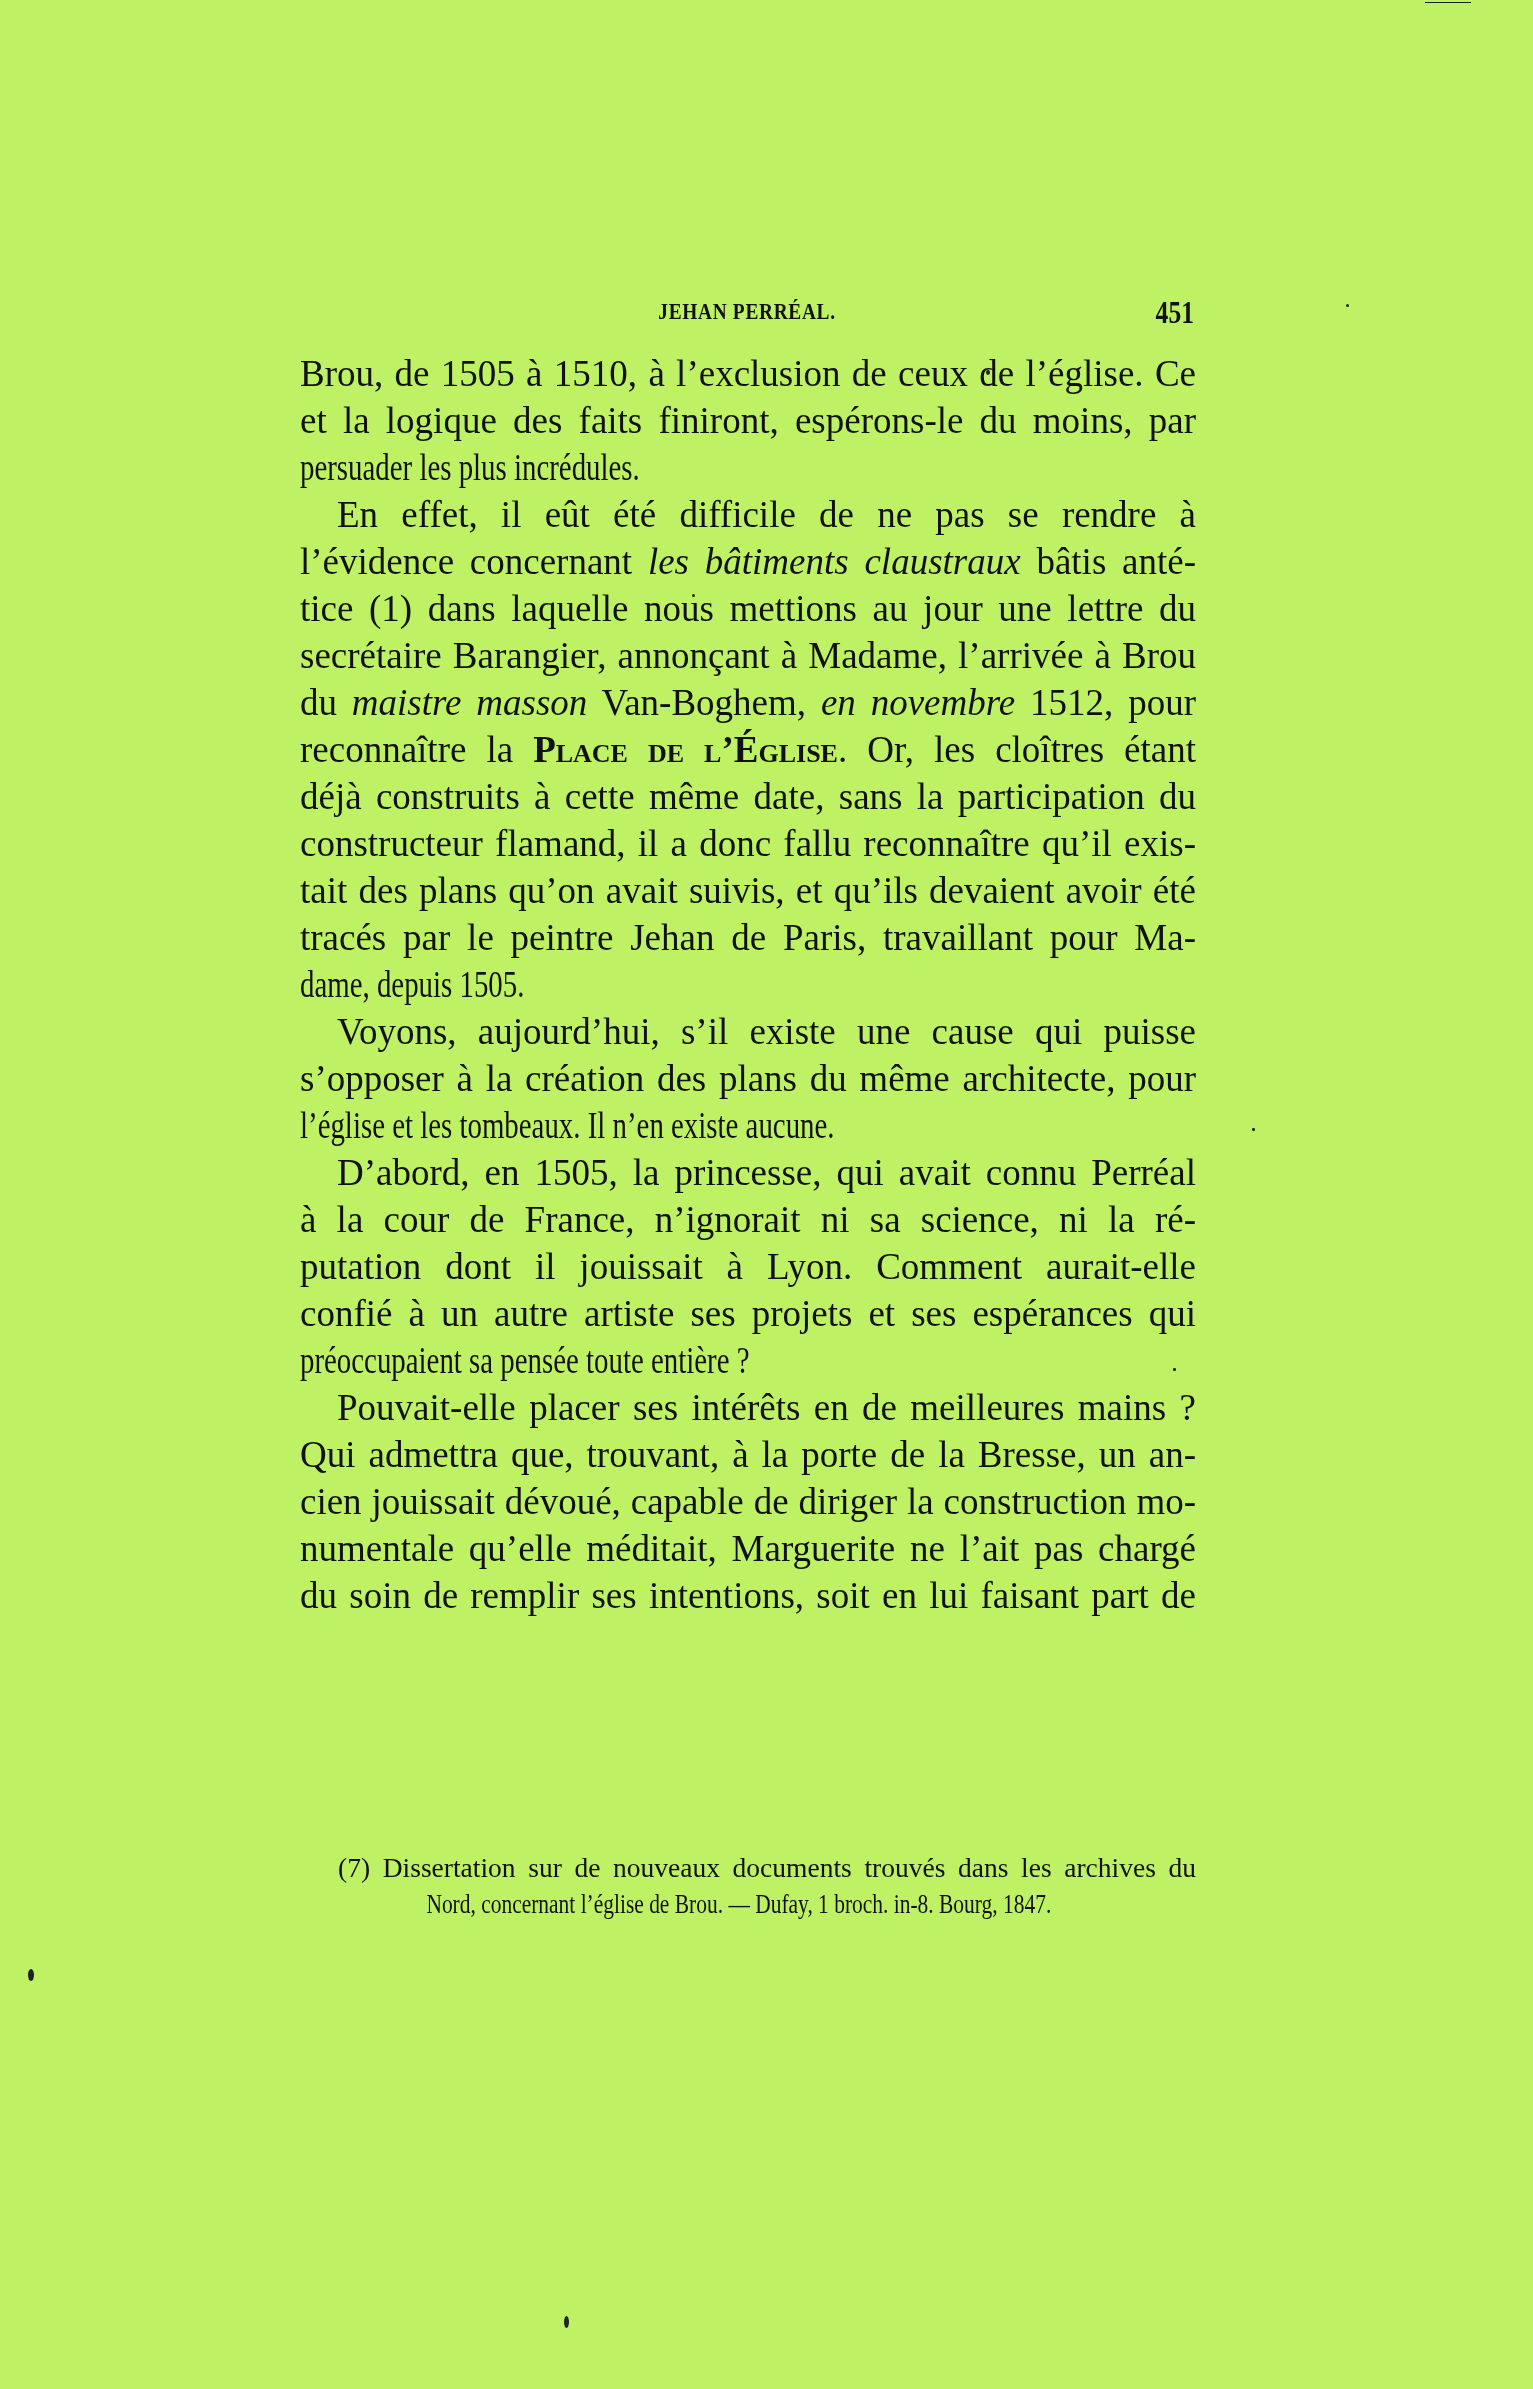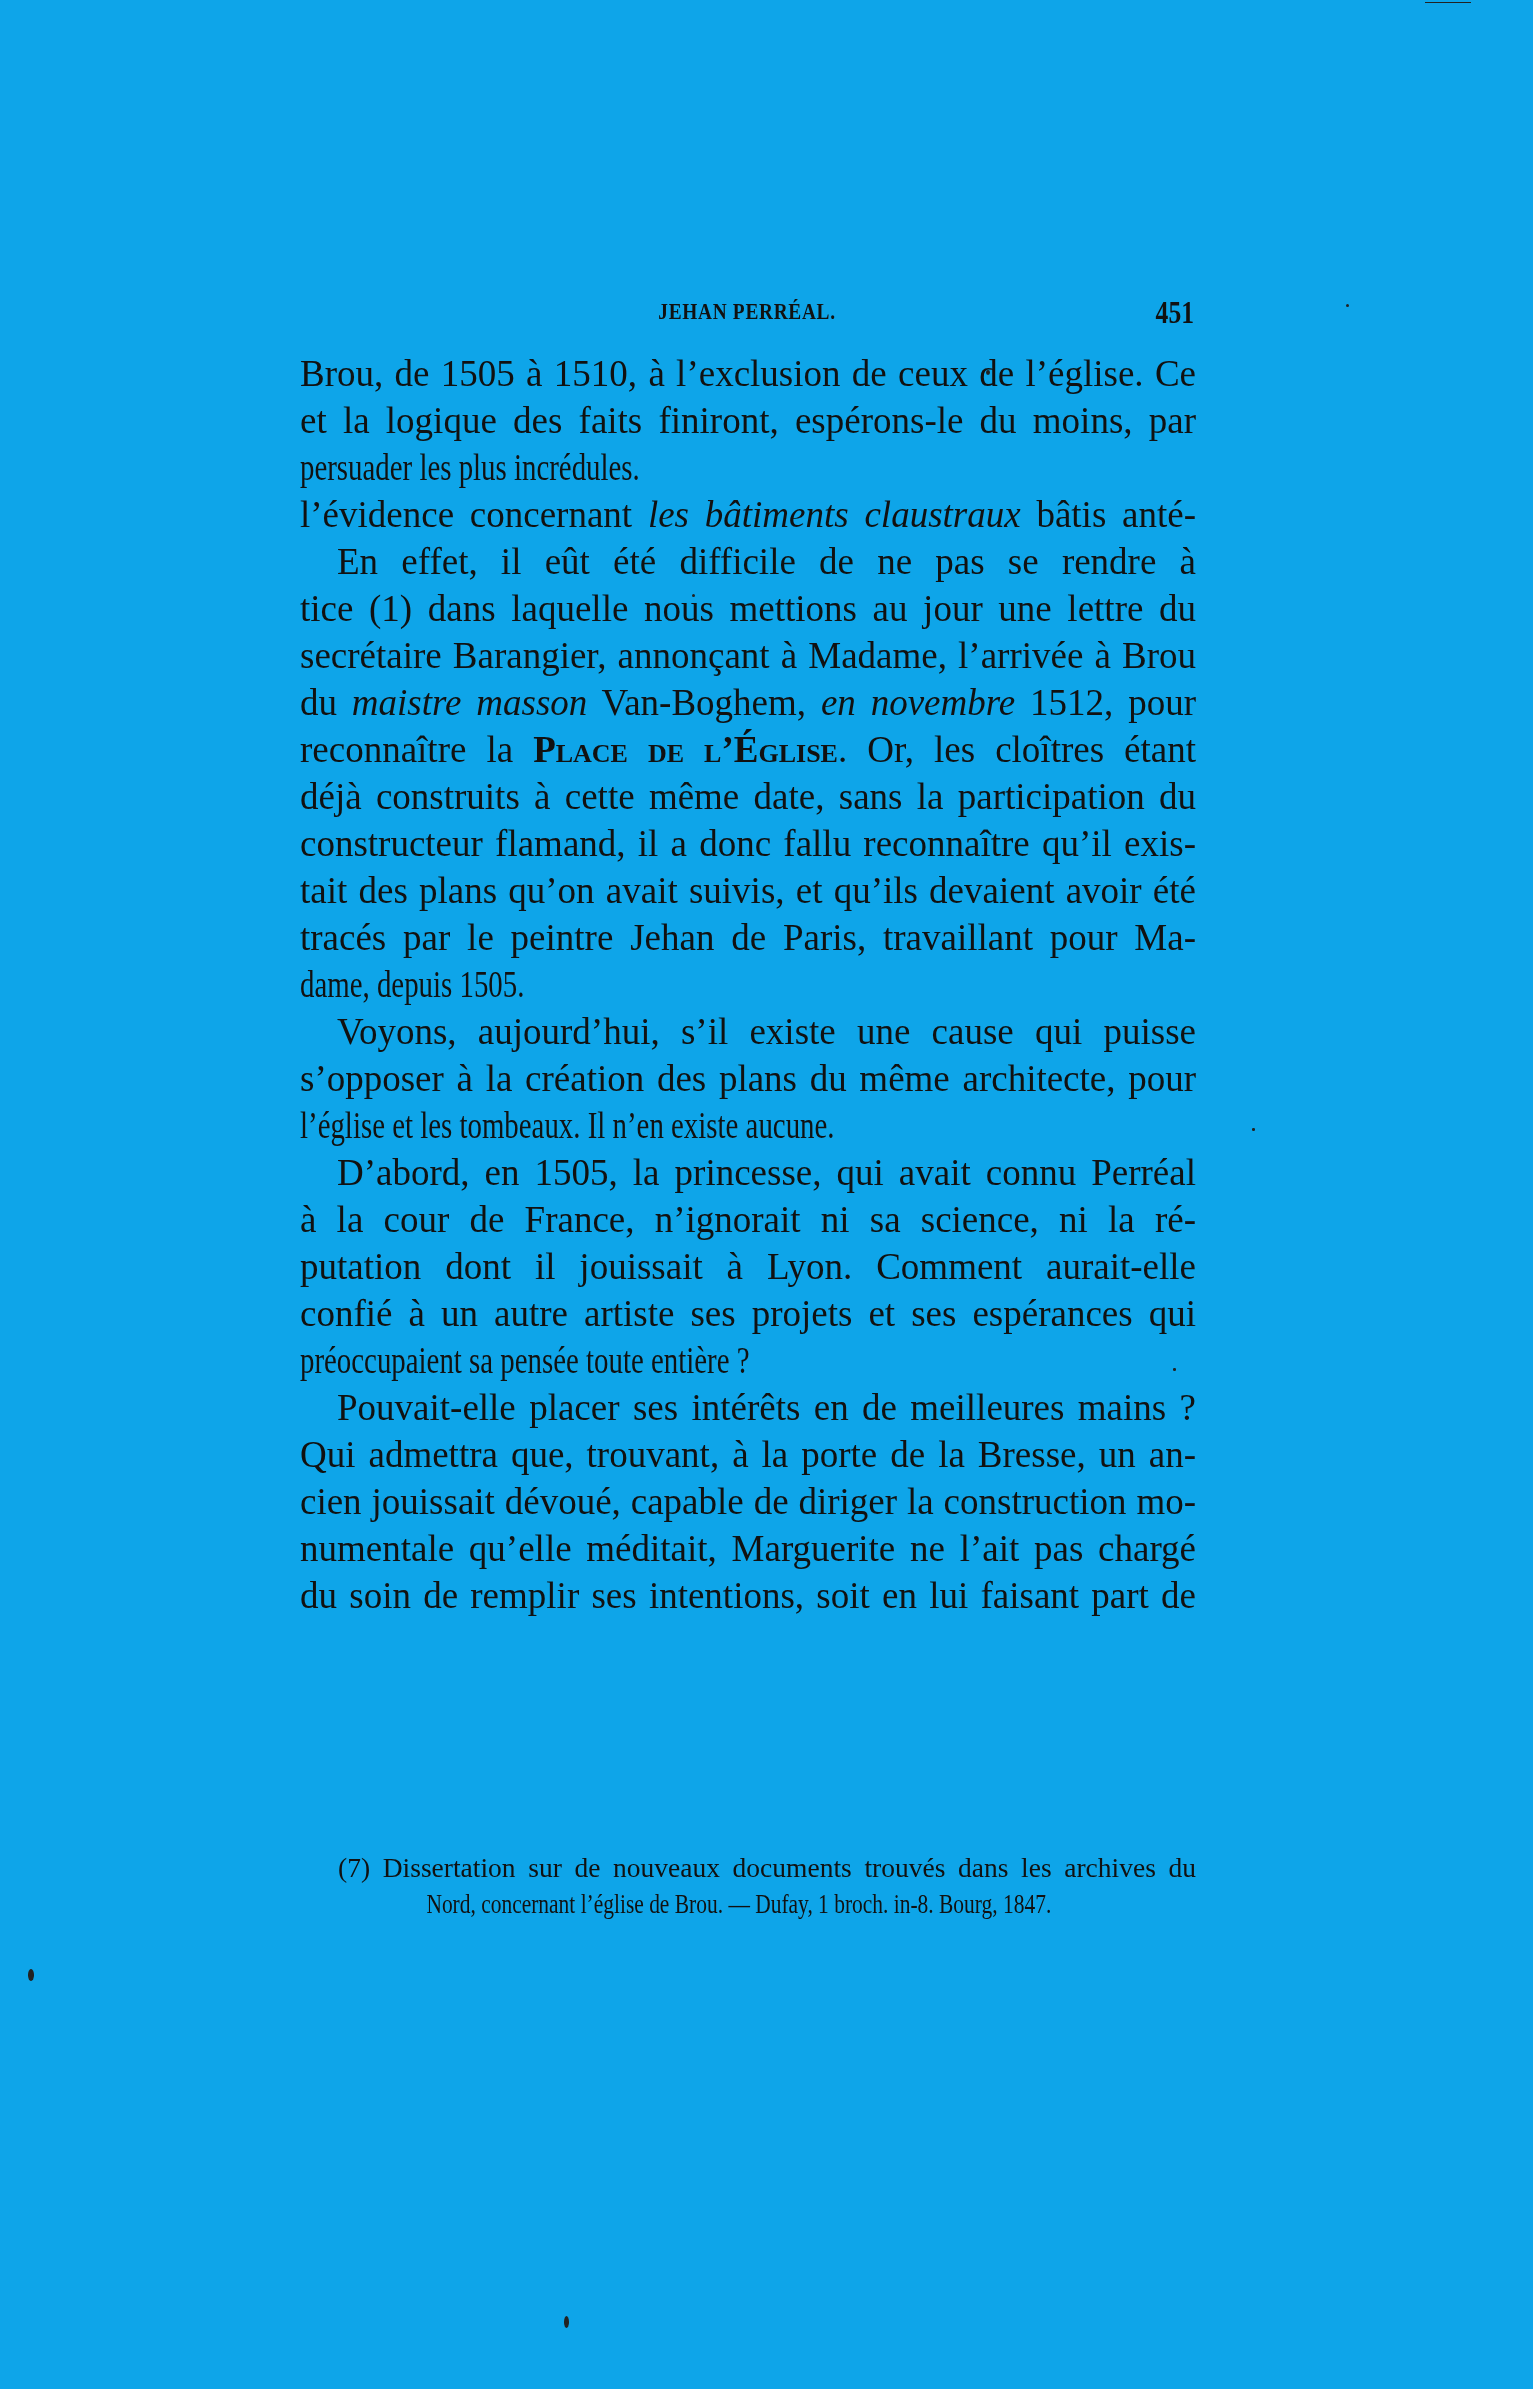--- a/index.html
+++ b/index.html
@@ -1,17 +1,17 @@
 <!DOCTYPE html>
 <html style="font-size:13.3px"><head>
   <meta charset="utf-8">
   <style>
     html, body { margin: 0; padding: 0; background: #ffffff; }
     body { width: 1533px; height: 2389px; position: relative; overflow: hidden; color: #111; }
-    .page { position: absolute; left: 0; top: 0; width: 1533px; height: 2389px; background: #0ea5e9; }
+    .page { position: absolute; left: 0; top: 0; width: 1533px; height: 2389px; background: #bef264; }
     .running-head { position: absolute; top: 294px; left: 300px; width: 894px; height: 33px;
       font-family: "Liberation Serif", serif; font-weight: bold; }
     .running-title { position: absolute; left: 0; right: 0; text-align: center; font-size: 22.5px;
       letter-spacing: 0.8px; transform: scaleX(0.86); top: 5px; }
     .page-number { position: absolute; right: 0; top: 0; font-size: 32px; transform: scaleX(0.8); transform-origin: right; }
     .body-text { position: absolute; top: 350px; left: 300px; width: 896px; }
     .line { display: block; height: 47px; line-height: 47px; white-space: nowrap; overflow: visible;
       font-family: "Liberation Serif", serif; font-size: 37px; text-align: justify; text-align-last: justify;
       transform-origin: left center; }
     .line.last { text-align-last: left; }
@@ -34,22 +34,22 @@
 
   <div class="running-head">
     <div class="running-title">JEHAN PERRÉAL.</div>
     <div class="page-number">451</div>
   </div>
 
   <div class="body-text" id="body-text">
       <div class="line">Brou, de 1505 à 1510, à l’exclusion de ceux de l’église. Ce</div>
       <div class="line">et la logique des faits finiront, espérons-le du moins, par</div>
       <div class="line last" style="transform: scaleX(0.78); width: 1149px;">persuader les plus incrédules.</div>
+      <div class="line indent">En effet, il eût été difficile de ne pas se rendre à</div>
       <div class="line"><span>l’évidence concernant </span><em>les bâtiments claustraux</em><span> bâtis anté-</span></div>
-      <div class="line indent">En effet, il eût été difficile de ne pas se rendre à</div>
       <div class="line">tice (1) dans laquelle nous mettions au jour une lettre du</div>
       <div class="line">secrétaire Barangier, annonçant à Madame, l’arrivée à Brou</div>
       <div class="line"><span>du </span><em>maistre masson</em><span> Van-Boghem, </span><em>en novembre</em><span> 1512, pour</span></div>
       <div class="line"><span>reconnaître la </span><span class="sc">Place de l’Église</span><span>. Or, les cloîtres étant</span></div>
       <div class="line">déjà construits à cette même date, sans la participation du</div>
       <div class="line">constructeur flamand, il a donc fallu reconnaître qu’il exis-</div>
       <div class="line">tait des plans qu’on avait suivis, et qu’ils devaient avoir été</div>
       <div class="line">tracés par le peintre Jehan de Paris, travaillant pour Ma-</div>
       <div class="line last" style="transform: scaleX(0.78); width: 1149px;">dame, depuis 1505.</div>
       <div class="line indent">Voyons, aujourd’hui, s’il existe une cause qui puisse</div>

